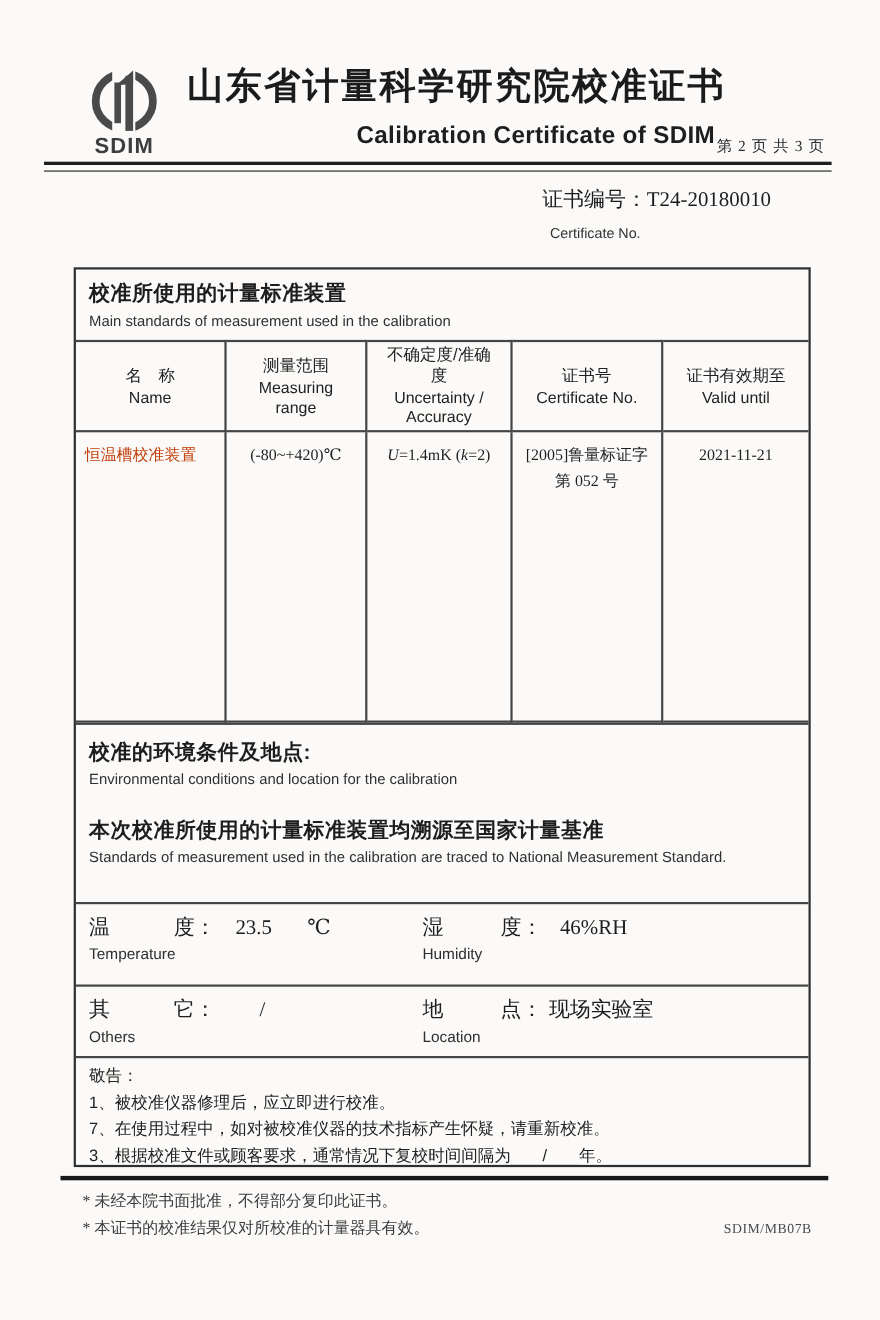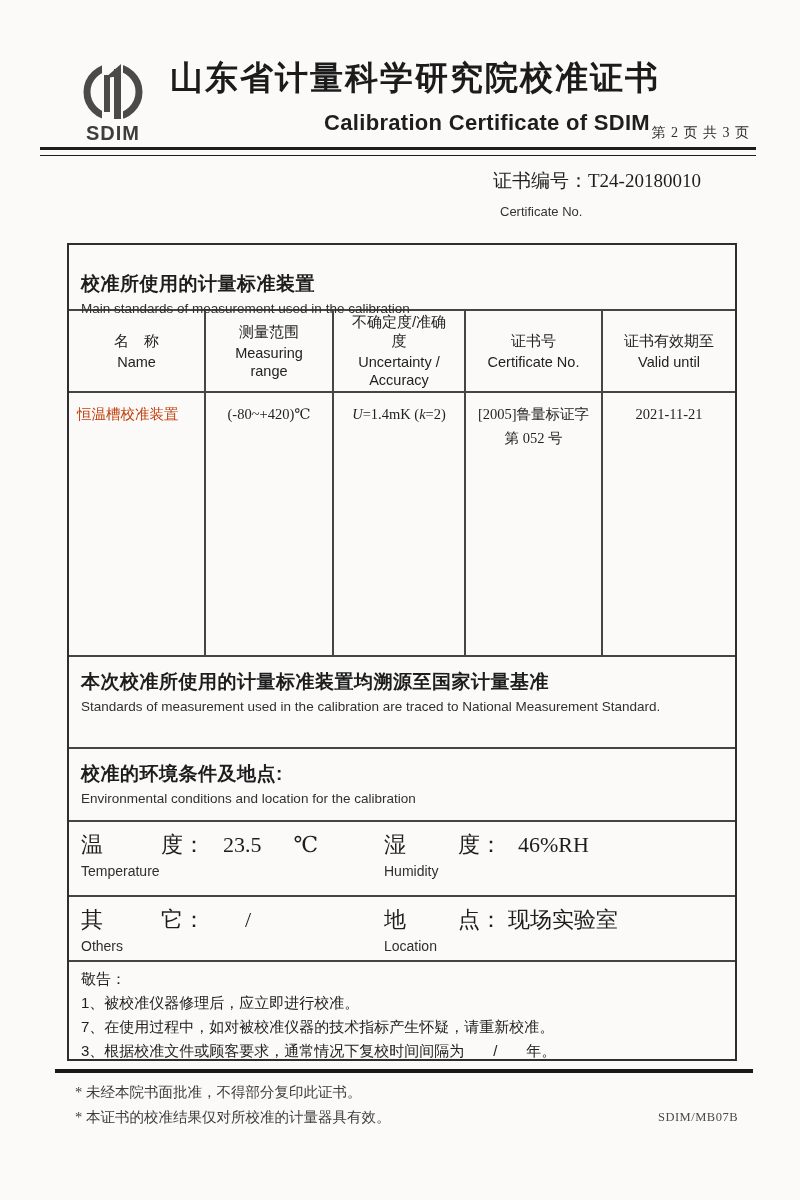--- a/index.html
+++ b/index.html
@@ -37,21 +37,21 @@
   .cert-no-en{font-family:"Liberation Sans","DejaVu Sans",sans-serif;
     font-size:13px;color:#333;margin:10px 0 0 7px;}
 
   
   .box{position:absolute;left:67px;top:243px;width:670px;height:818px;
     border:2px solid #2e2e2e;box-sizing:border-box;background:transparent;}
   .sec{box-sizing:border-box;}
   .cn-h{font-size:19px;font-weight:600;color:#1d1d1d;letter-spacing:0.5px;}
   .en-sub{font-size:13.5px;color:#303030;margin-top:4px;}
 
-  .sec-title-block{height:64px;padding:26px 12px 0 12px;}
+  .sec-title-block{height:64px;padding:9px 12px 0 12px;}
 
   
   .std-table{width:100%;height:348px;border-collapse:collapse;table-layout:fixed;}
   .std-table th,.std-table td{border:2px solid #454545;}
   .std-table th:first-child,.std-table td:first-child{border-left:none;}
   .std-table th:last-child,.std-table td:last-child{border-right:none;}
   .std-table thead tr{height:66px;}
   .std-table th{font-weight:normal;padding:2px 14px;vertical-align:middle;text-align:center;}
   .th-cn{font-size:15px;color:#222;}
   .th-en{font-size:14.5px;color:#222;margin-top:2px;line-height:18px;}
@@ -64,21 +64,21 @@
 
   .trace{height:90px;padding:12px 12px 0 12px;}
   .env-title{height:73px;border-top:2px solid #454545;padding:12px 12px 0 12px;}
 
   .env-row{display:flex;border-top:2px solid #454545;padding:8px 0 0 12px;}
   .env-row1{height:75px;}
   .env-row2{height:65px;}
   .env-cell{box-sizing:border-box;}
   .env-cell.left{width:303px;}
   .env-cell.right{flex:1;}
-  .env-line{font-size:22px;color:#1d1d1d;font-weight:500;white-space:nowrap;}
+  .env-line{font-size:19px;color:#1d1d1d;font-weight:500;white-space:nowrap;}
   .env-val{font-family:"Liberation Serif","DejaVu Serif",serif;font-weight:normal;}
   .env-en{font-size:14px;color:#2e2e2e;font-weight:normal;margin-top:3px;}
   .ga{margin-right:58px;} .gb{margin-right:18px;} .gc{margin-right:32px;}
   .ha{margin-right:52px;} .hb{margin-right:16px;} .hc{}
   .oa{margin-right:58px;} .ob{margin-right:40px;}
   .la{margin-right:52px;} .lb{margin-right:6px;}
 
   .notice{height:99px;border-top:2px solid #454545;padding:5px 12px 0 12px;
     font-size:15px;color:#222;line-height:24px;}
   .notice-title{font-weight:500;}
@@ -169,28 +169,28 @@
           <td class="cell-left">恒温槽校准装置</td>
           <td>(-80~+420)℃</td>
           <td><span class="it">U</span><span>=1.4mK (</span><span class="it">k</span><span>=2)</span></td>
           <td class="preline">[2005]鲁量标证字
 第 052 号</td>
           <td>2021-11-21</td>
         </tr>
       </tbody>
     </table>
 
+    <div class="sec env-title">
+      <div class="cn-h">校准的环境条件及地点:</div>
+      <div class="en-sub">Environmental conditions and location for the calibration</div>
+    </div>
+
     <div class="sec trace">
       <div class="cn-h">本次校准所使用的计量标准装置均溯源至国家计量基准</div>
       <div class="en-sub">Standards of measurement used in the calibration are traced to National Measurement Standard.</div>
-    </div>
-
-    <div class="sec env-title">
-      <div class="cn-h">校准的环境条件及地点:</div>
-      <div class="en-sub">Environmental conditions and location for the calibration</div>
     </div>
 
     <div class="sec env-row env-row1">
       <div class="env-cell left">
         <div class="env-line">
           <span class="ga">温</span><span class="gb">度：</span><span class="gc env-val">23.5</span><span class="env-val">℃</span>
         </div>
         <div class="env-en">Temperature</div>
       </div>
       <div class="env-cell right">

